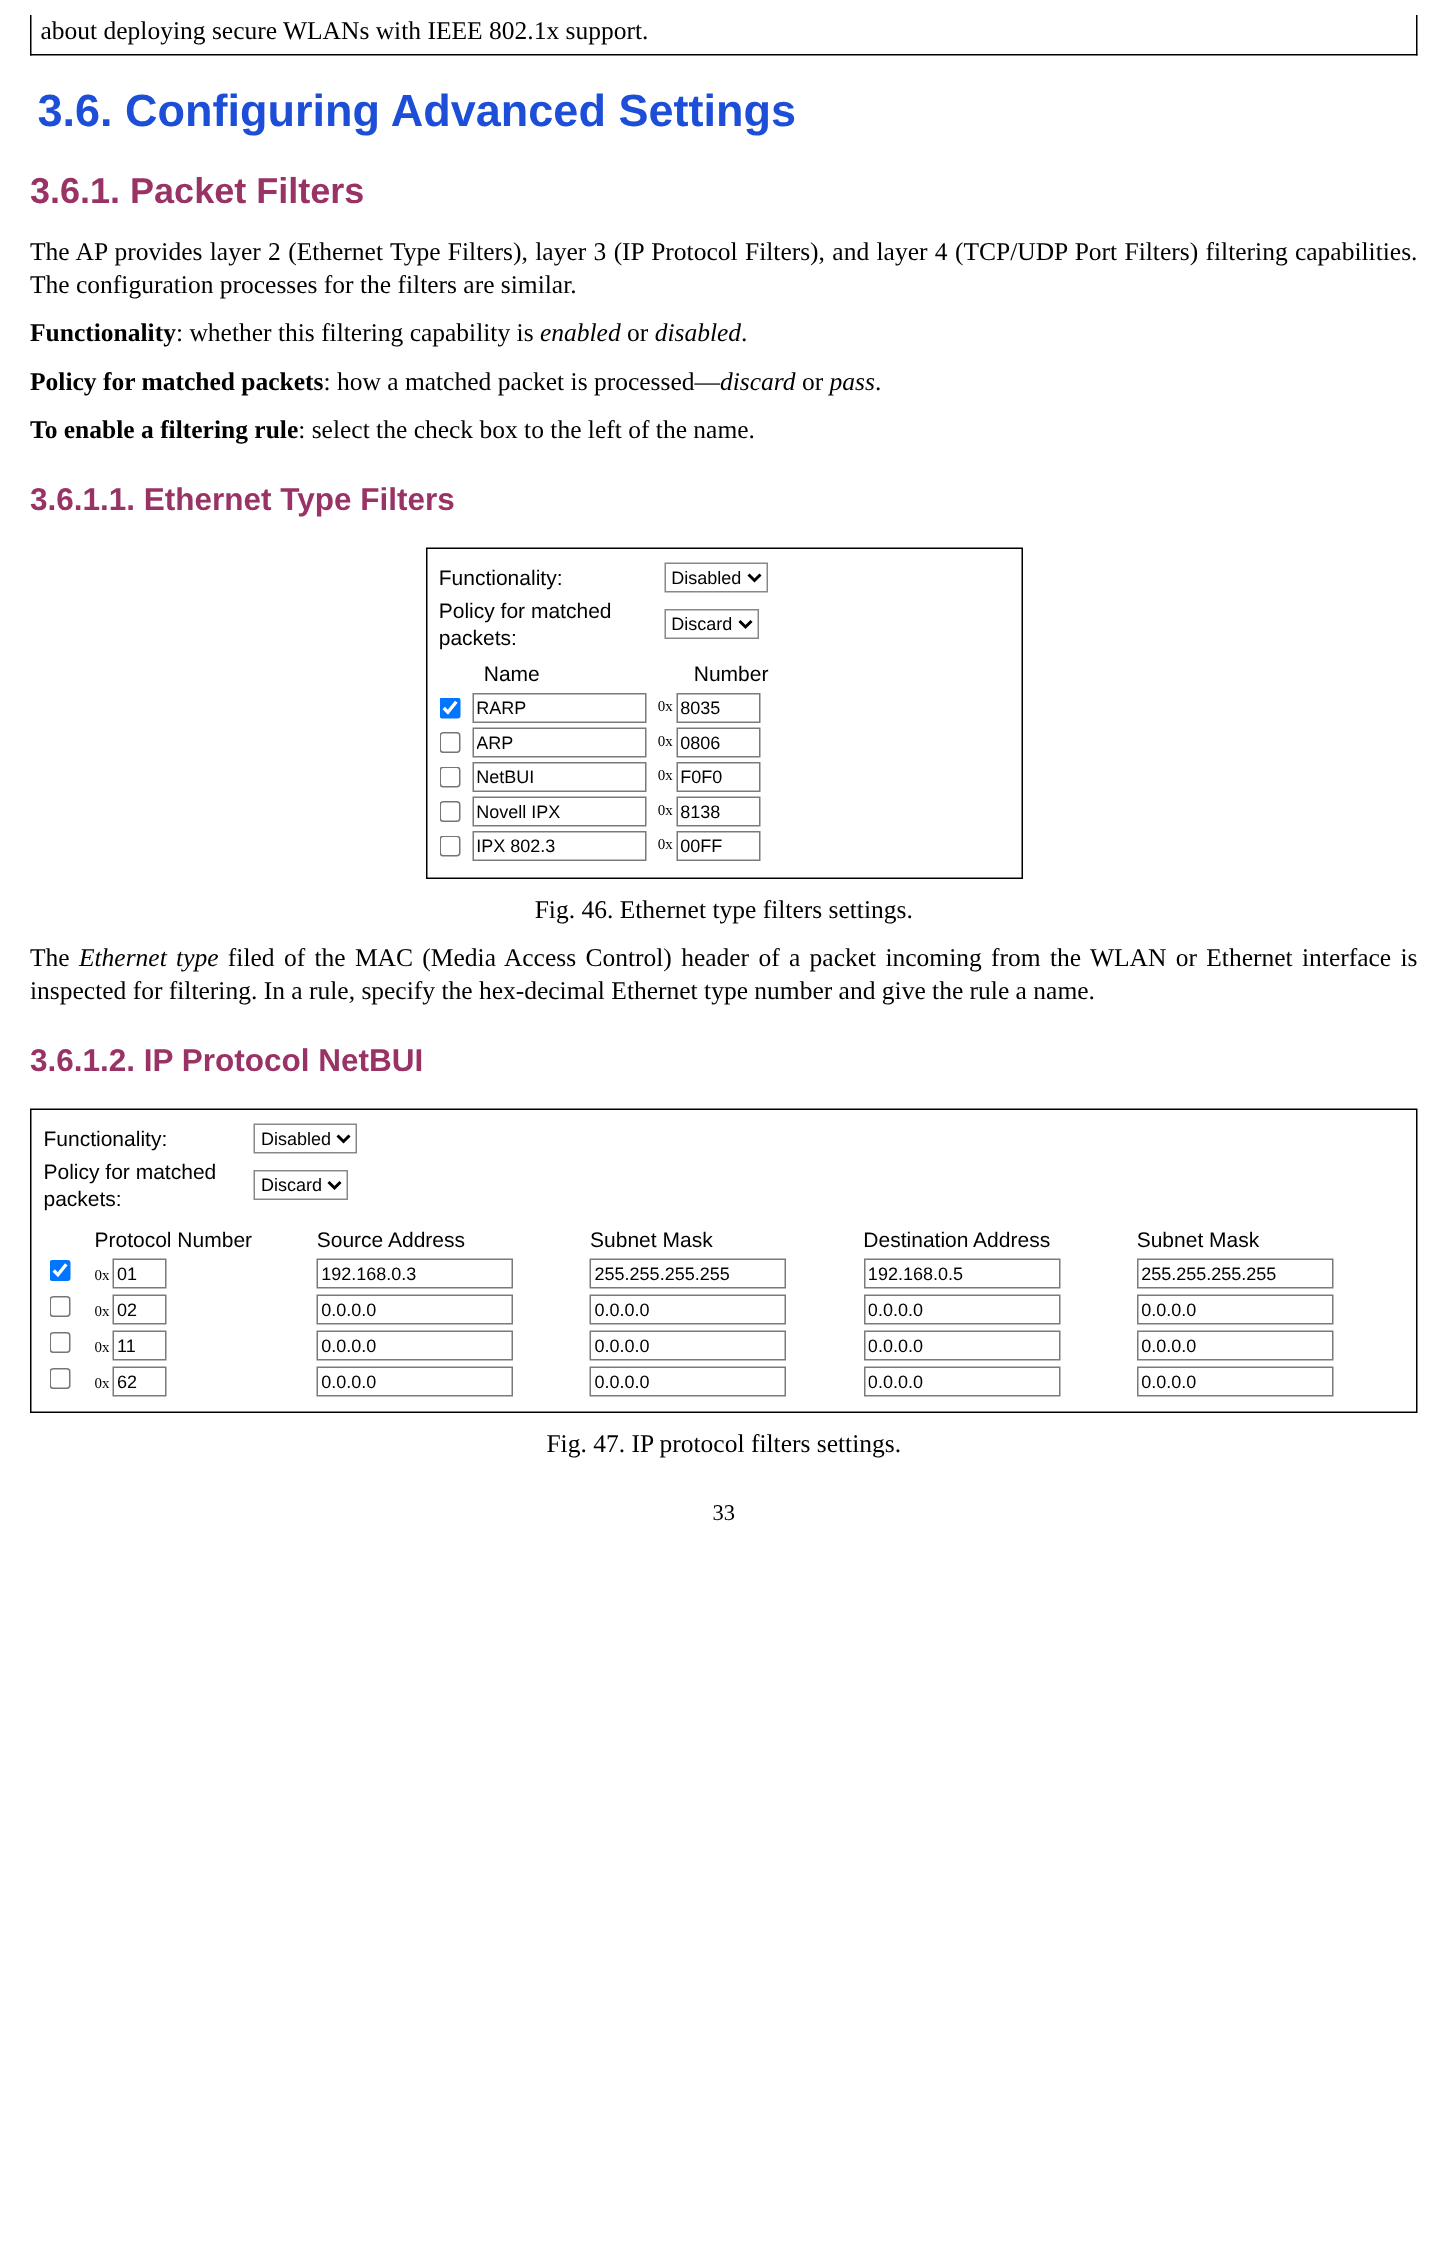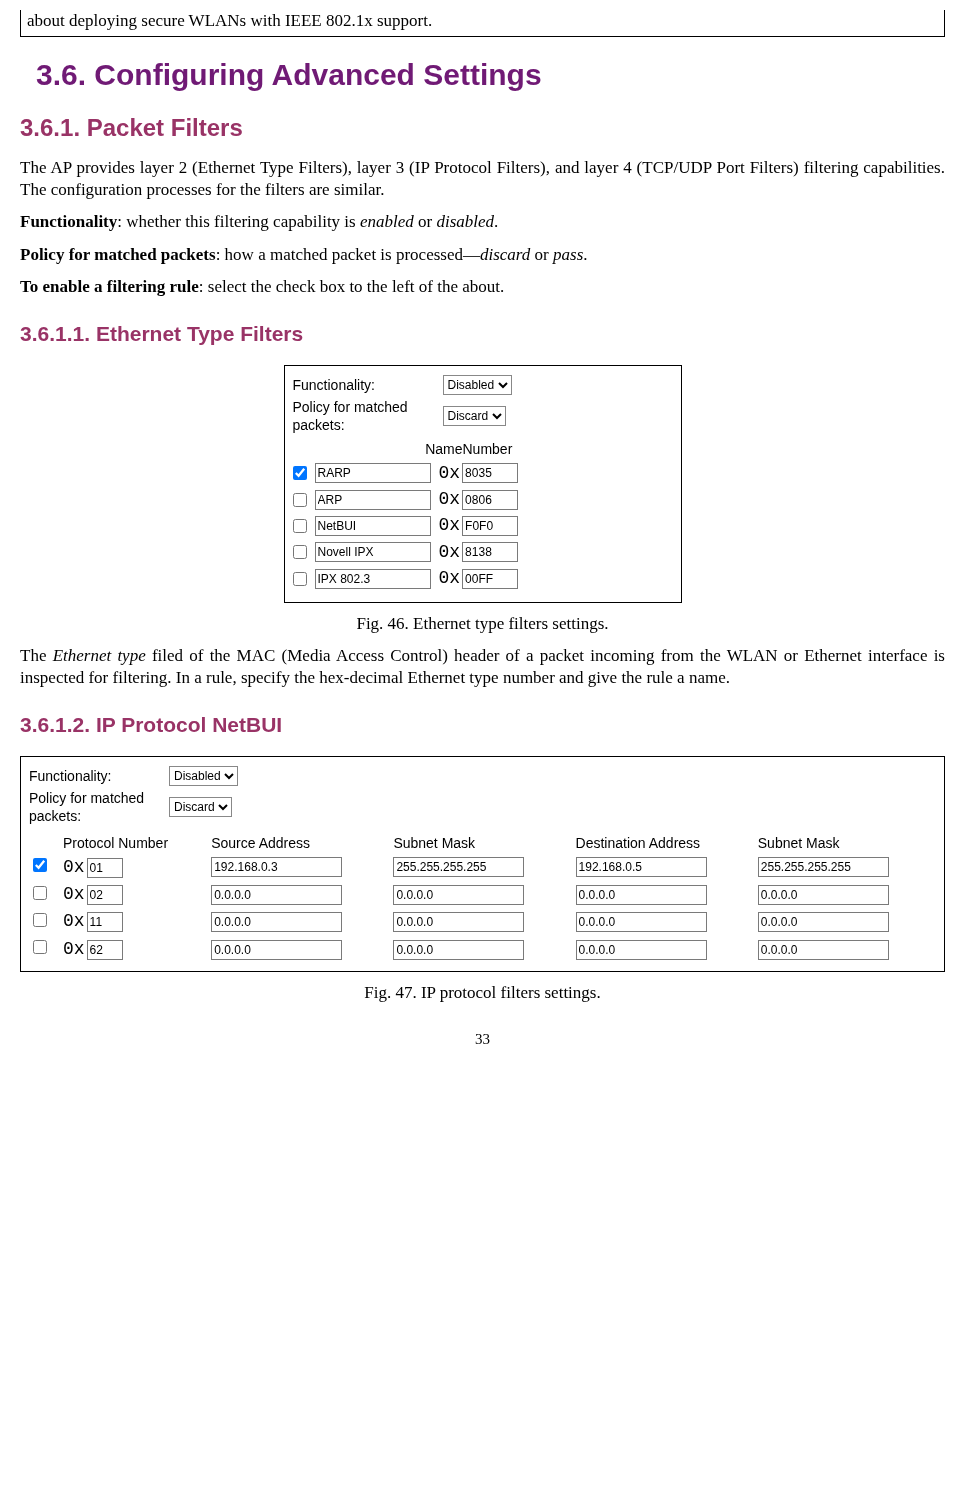--- a/index.html
+++ b/index.html
@@ -11,21 +11,21 @@
     padding: 10px 20px 20px 20px;
     width: 925px;
     line-height: 1.3;
   }
   .topbox {
     border: 1px solid #000;
     border-top: none;
     padding: 0 6px 4px 6px;
     margin-bottom: 6px;
   }
-  h1.sec { color: #701a75; font-family: Arial, Helvetica, sans-serif; font-weight: bold; font-size: 30px; margin: 18px 0 18px 16px; }
+  h1.sec { color: #1d4ed8; font-family: Arial, Helvetica, sans-serif; font-weight: bold; font-size: 30px; margin: 18px 0 18px 5px; }
   h2.sub { color: #993366; font-family: Arial, Helvetica, sans-serif; font-weight: bold; font-size: 24px; margin: 18px 0 14px 0; }
   h3.subsub { color: #993366; font-family: Arial, Helvetica, sans-serif; font-weight: bold; font-size: 21px; margin: 22px 0 18px 0; }
   p { margin: 10px 0; text-align: justify; }
   .b { font-weight: bold; }
   .i { font-style: italic; }
   .panel {
     border: 1px solid #000;
     background: #fff;
     font-family: Verdana, Arial, sans-serif;
     font-size: 14px;
@@ -51,21 +51,21 @@
     border: 1px solid #7a7a7a;
     height: 18px;
     padding: 0 2px;
   }
   input.cb { width: 14px; height: 14px; margin: 0; }
   .hdr { font-family: Verdana, Arial, sans-serif; font-size: 14px; color:#000; }
   .figcap { text-align: center; margin: 10px 0 8px 0; }
   .indent { margin-left: 30px; }
   .col-name { width: 110px; }
   .col-num { width: 50px; }
-  .ox { font-family: Liberation Mono, monospace; font-size:18px; margin: 0 2px 0 8px; }
+  .ox { font-family: Liberation Serif, serif; font-size:10px; margin: 0 2px 0 8px; }
   .pagenum { text-align:center; font-size:15px; margin-top:26px; }
   table.iptbl { border-collapse: collapse; width:100%; }
   table.iptbl td { padding: 2px 4px; vertical-align: middle; font-family: Verdana, Arial, sans-serif; font-size:14px; }
   .ipin { width: 125px; }
   .pnin { width: 30px; }
 </style>
 </head>
 <body>
 
 <div class="topbox">
@@ -82,36 +82,36 @@
 
 <p>
   <span class="b">Functionality</span><span>: whether this filtering capability is </span><span class="i">enabled</span><span> or </span><span class="i">disabled</span><span>.</span>
 </p>
 
 <p>
   <span class="b">Policy for matched packets</span><span>: how a matched packet is processed—</span><span class="i">discard</span><span> or </span><span class="i">pass</span><span>.</span>
 </p>
 
 <p>
-  <span class="b">To enable a filtering rule</span><span>: select the check box to the left of the about.</span>
+  <span class="b">To enable a filtering rule</span><span>: select the check box to the left of the name.</span>
 </p>
 
 <h3 class="subsub">3.6.1.1. Ethernet Type Filters</h3>
 
 <div class="panel panel-center">
   <div class="row">
     <div class="lbl">Functionality:</div>
     <select class="sel"><option>Disabled</option></select>
   </div>
   <div class="row">
     <div class="lbl">Policy for matched packets:</div>
     <select class="sel"><option>Discard</option></select>
   </div>
   <div class="row indent" style="margin-top:6px;">
-    <div class="hdr" style="width:140px;text-align:right;">Name</div>
+    <div class="hdr" style="width:140px;">Name</div>
     <div class="hdr">Number</div>
   </div>
   <div id="eth-rows">
       <div class="row">
         <input type="checkbox" class="cb" checked="" style="margin-right: 8px;">
         <input class="txt col-name" value="RARP" style="">
         <span class="ox">0x</span>
         <input class="txt col-num" value="8035" style="">
       </div>
       <div class="row">

